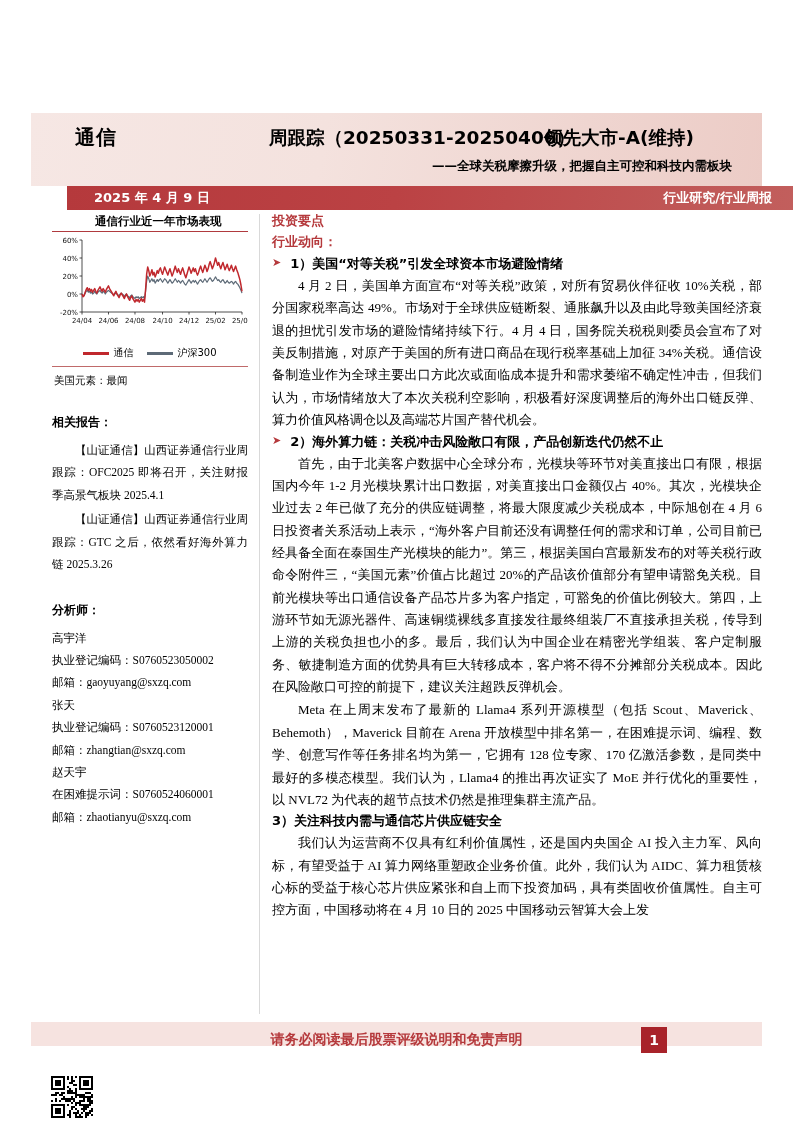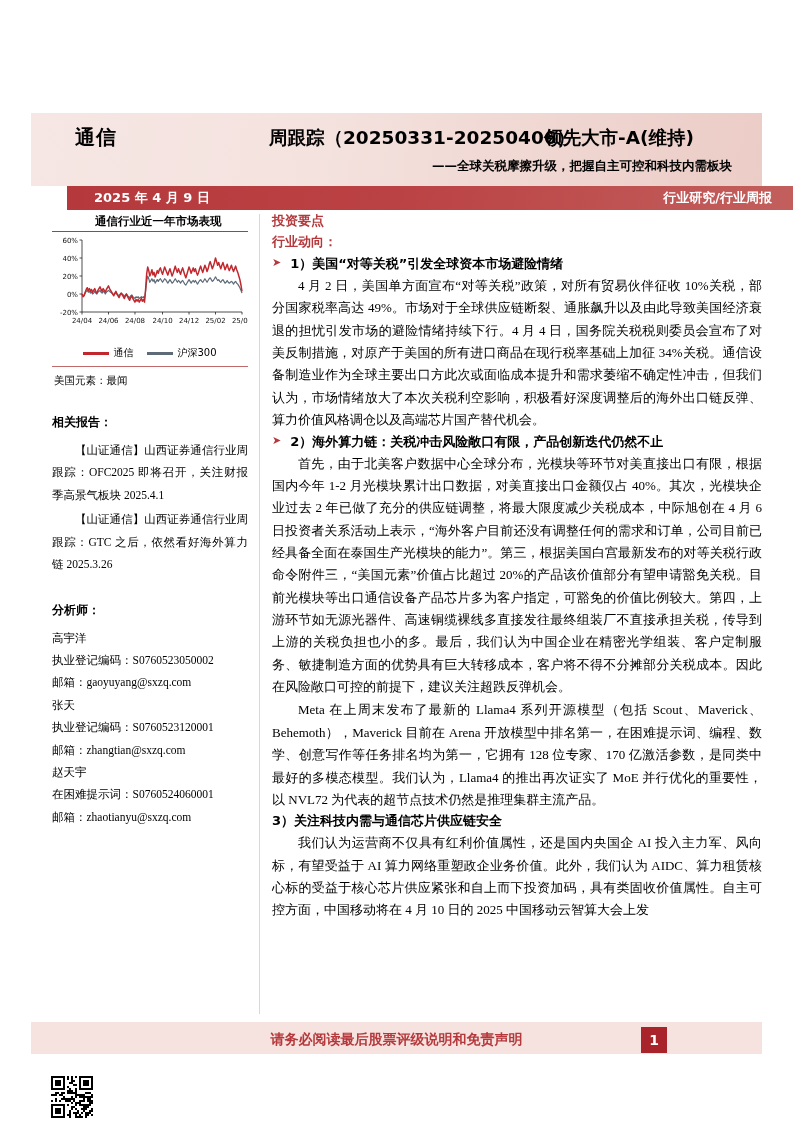--- a/index.html
+++ b/index.html
@@ -218,21 +218,21 @@
     text-align: justify;
     margin-bottom: 1px;
   }
 
   
   .footer-band {
     position: absolute;
     left: 31px;
     top: 1022px;
     width: 731px;
-    height: 32px;
+    height: 24px;
     background: #f6e3e0;
   }
   .footer-text {
     position: absolute;
     left: 0;
     right: 0;
     top: 9px;
     text-align: center;
     color: #b5393c;
     font-size: 14px;

